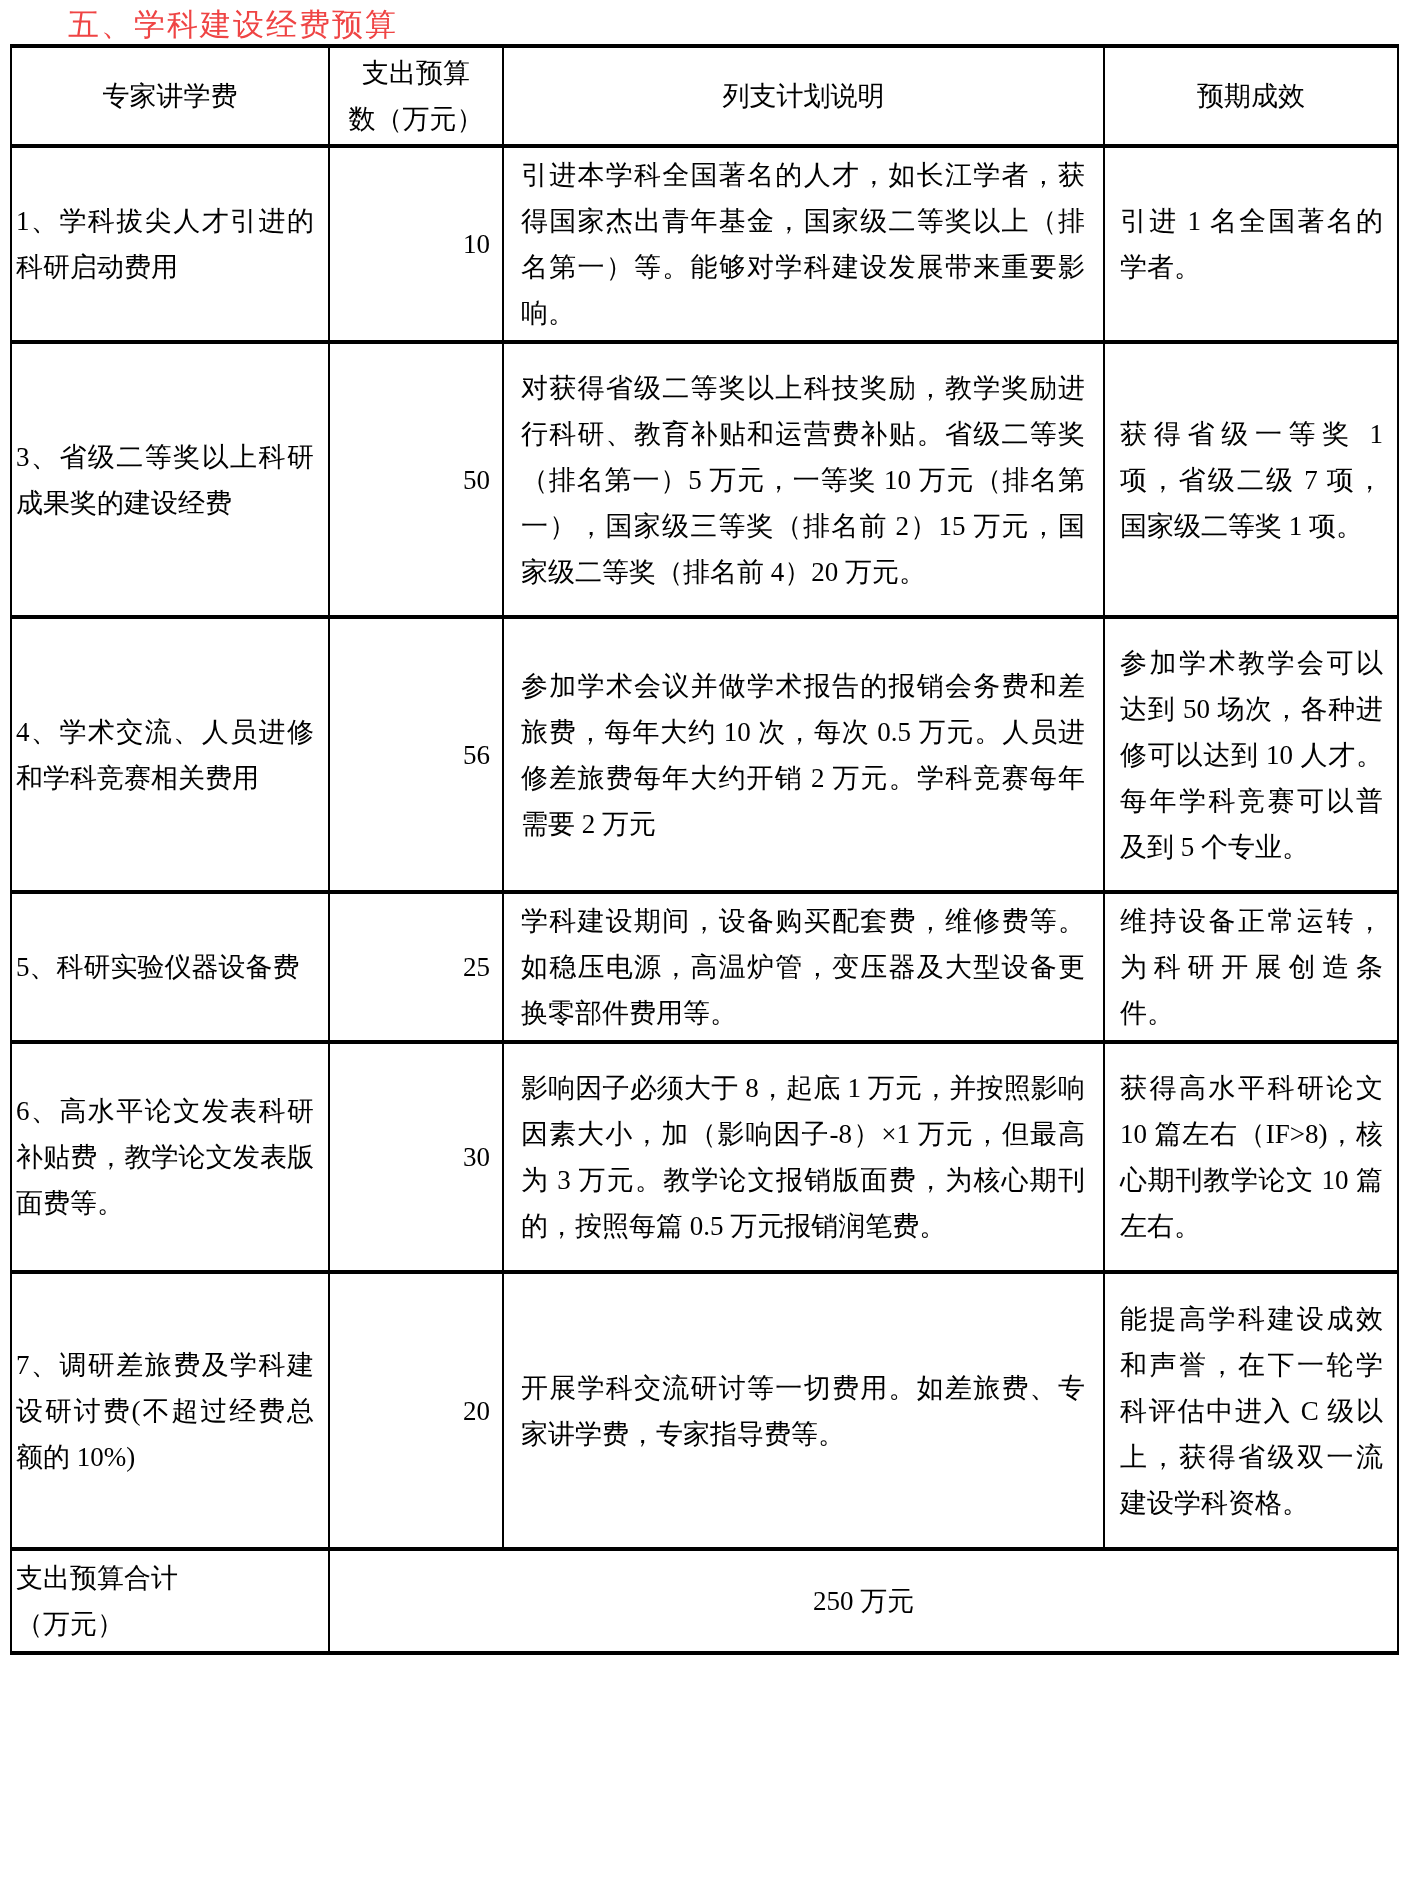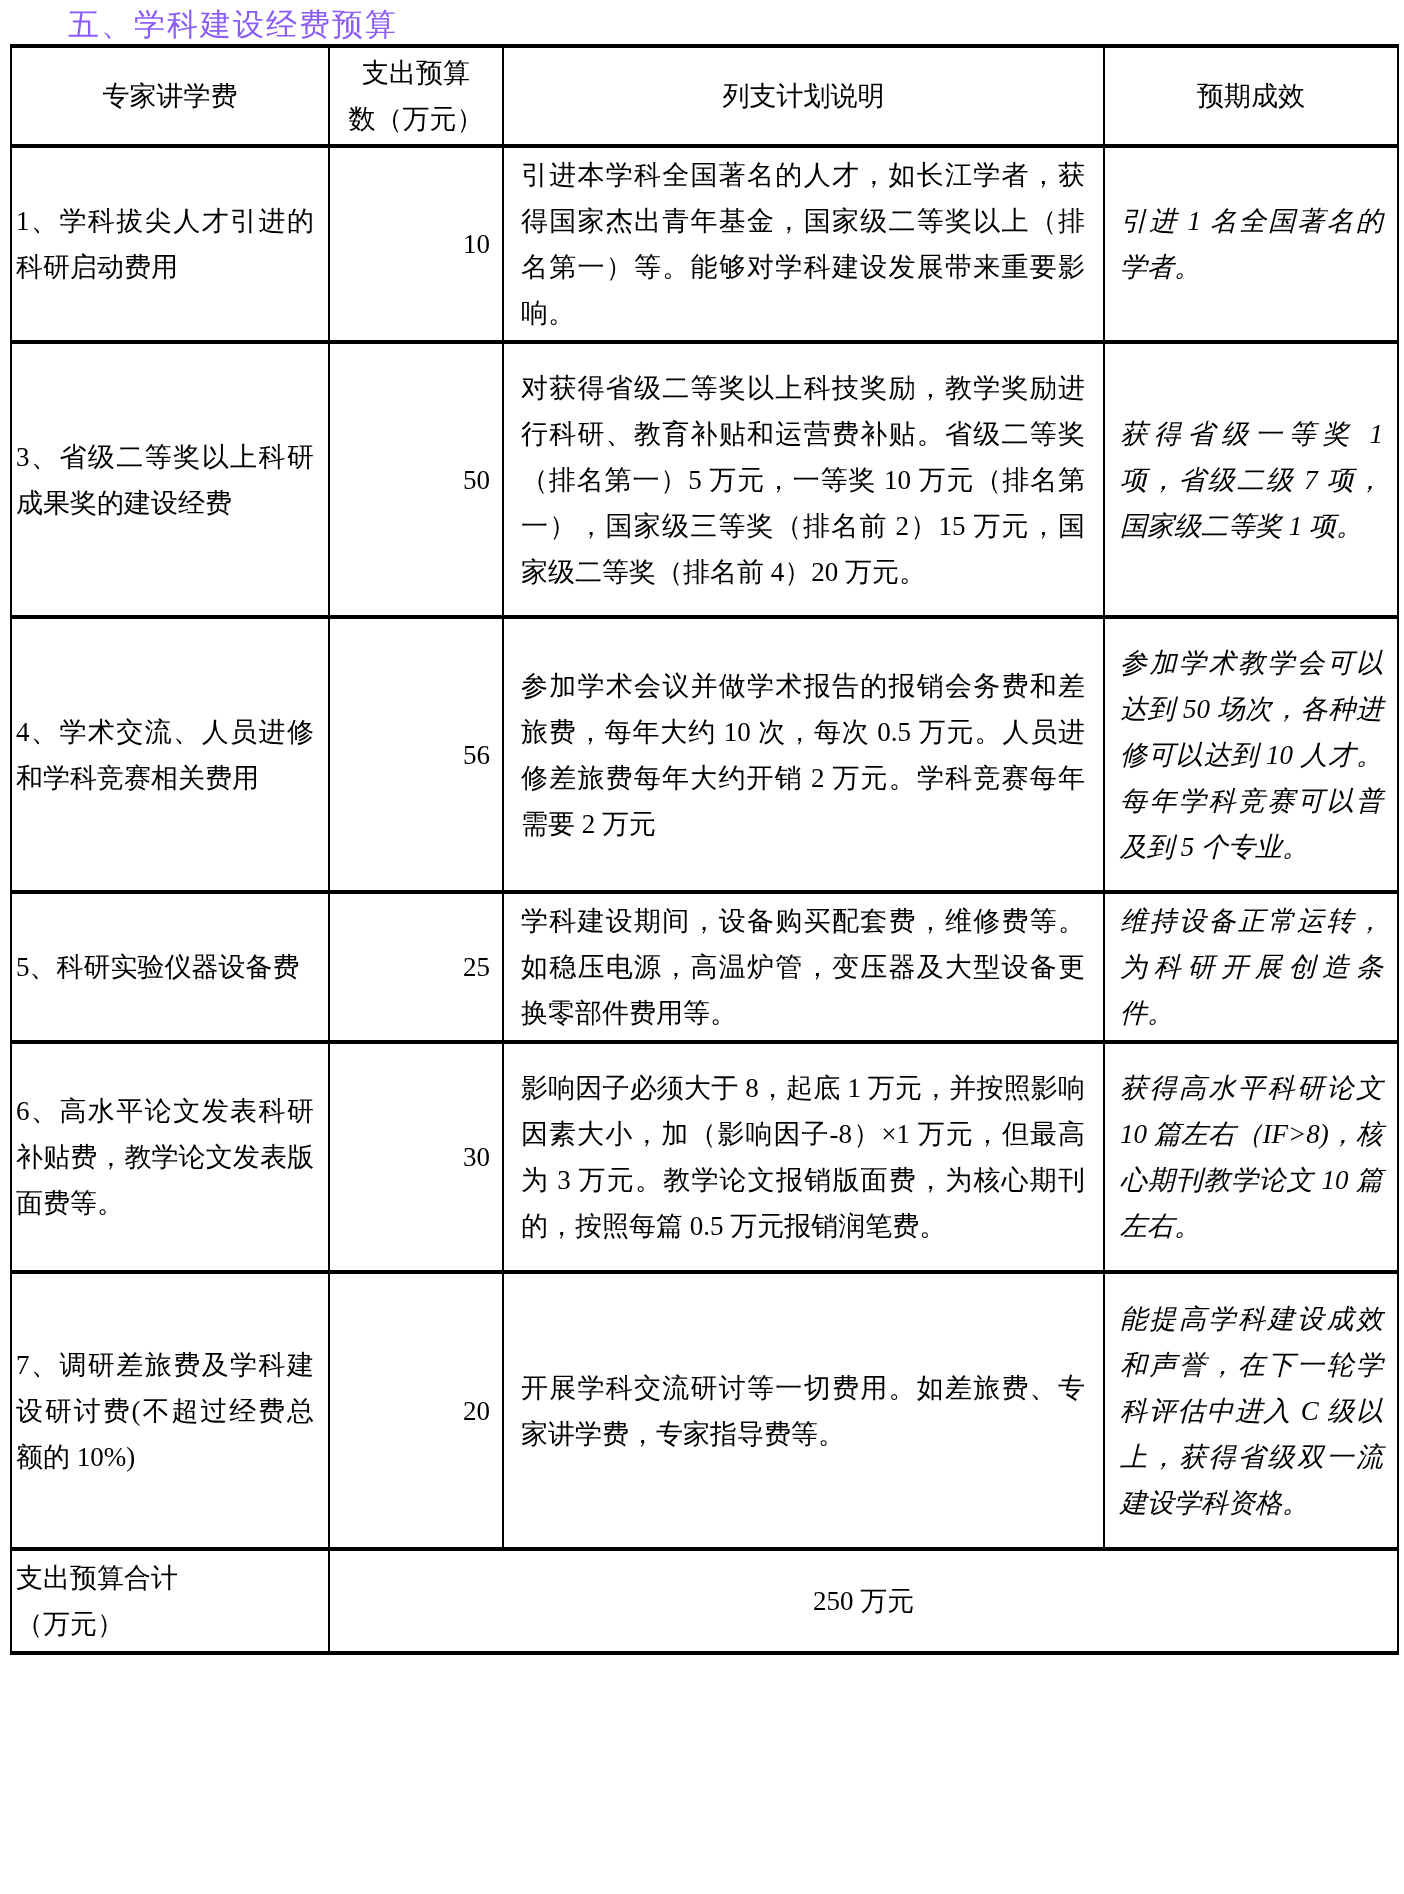--- a/index.html
+++ b/index.html
@@ -14,21 +14,21 @@
     height: 1894px;
     background: #ffffff;
     overflow: hidden;
   }
   .doc-title {
     position: absolute;
     left: 68px;
     top: 4px;
     font-size: 31px;
     letter-spacing: 2px;
-    color: #8b5cf6;
+    color: #ef4444;
     white-space: nowrap;
   }
   table.budget {
     position: absolute;
     left: 10px;
     top: 44px;
     width: 1387px;
     border-collapse: collapse;
     table-layout: fixed;
   }
@@ -59,21 +59,20 @@
   }
   td.plan {
     text-align: justify;
     word-break: break-all;
     padding: 4px 18px 4px 17px;
   }
   td.outcome {
     text-align: justify;
     word-break: break-all;
     padding: 4px 14px 4px 15px;
-    font-style: italic;
   }
   td.total {
     text-align: center;
   }
   .preline { white-space: pre-line; margin-left: 12px; }
   tr.hdr    { height: 100px; }
   tr.r0     { height: 182px; }
   tr.r1     { height: 139px; }
   tr.r2     { height: 275px; }
   tr.r3     { height: 275px; }

